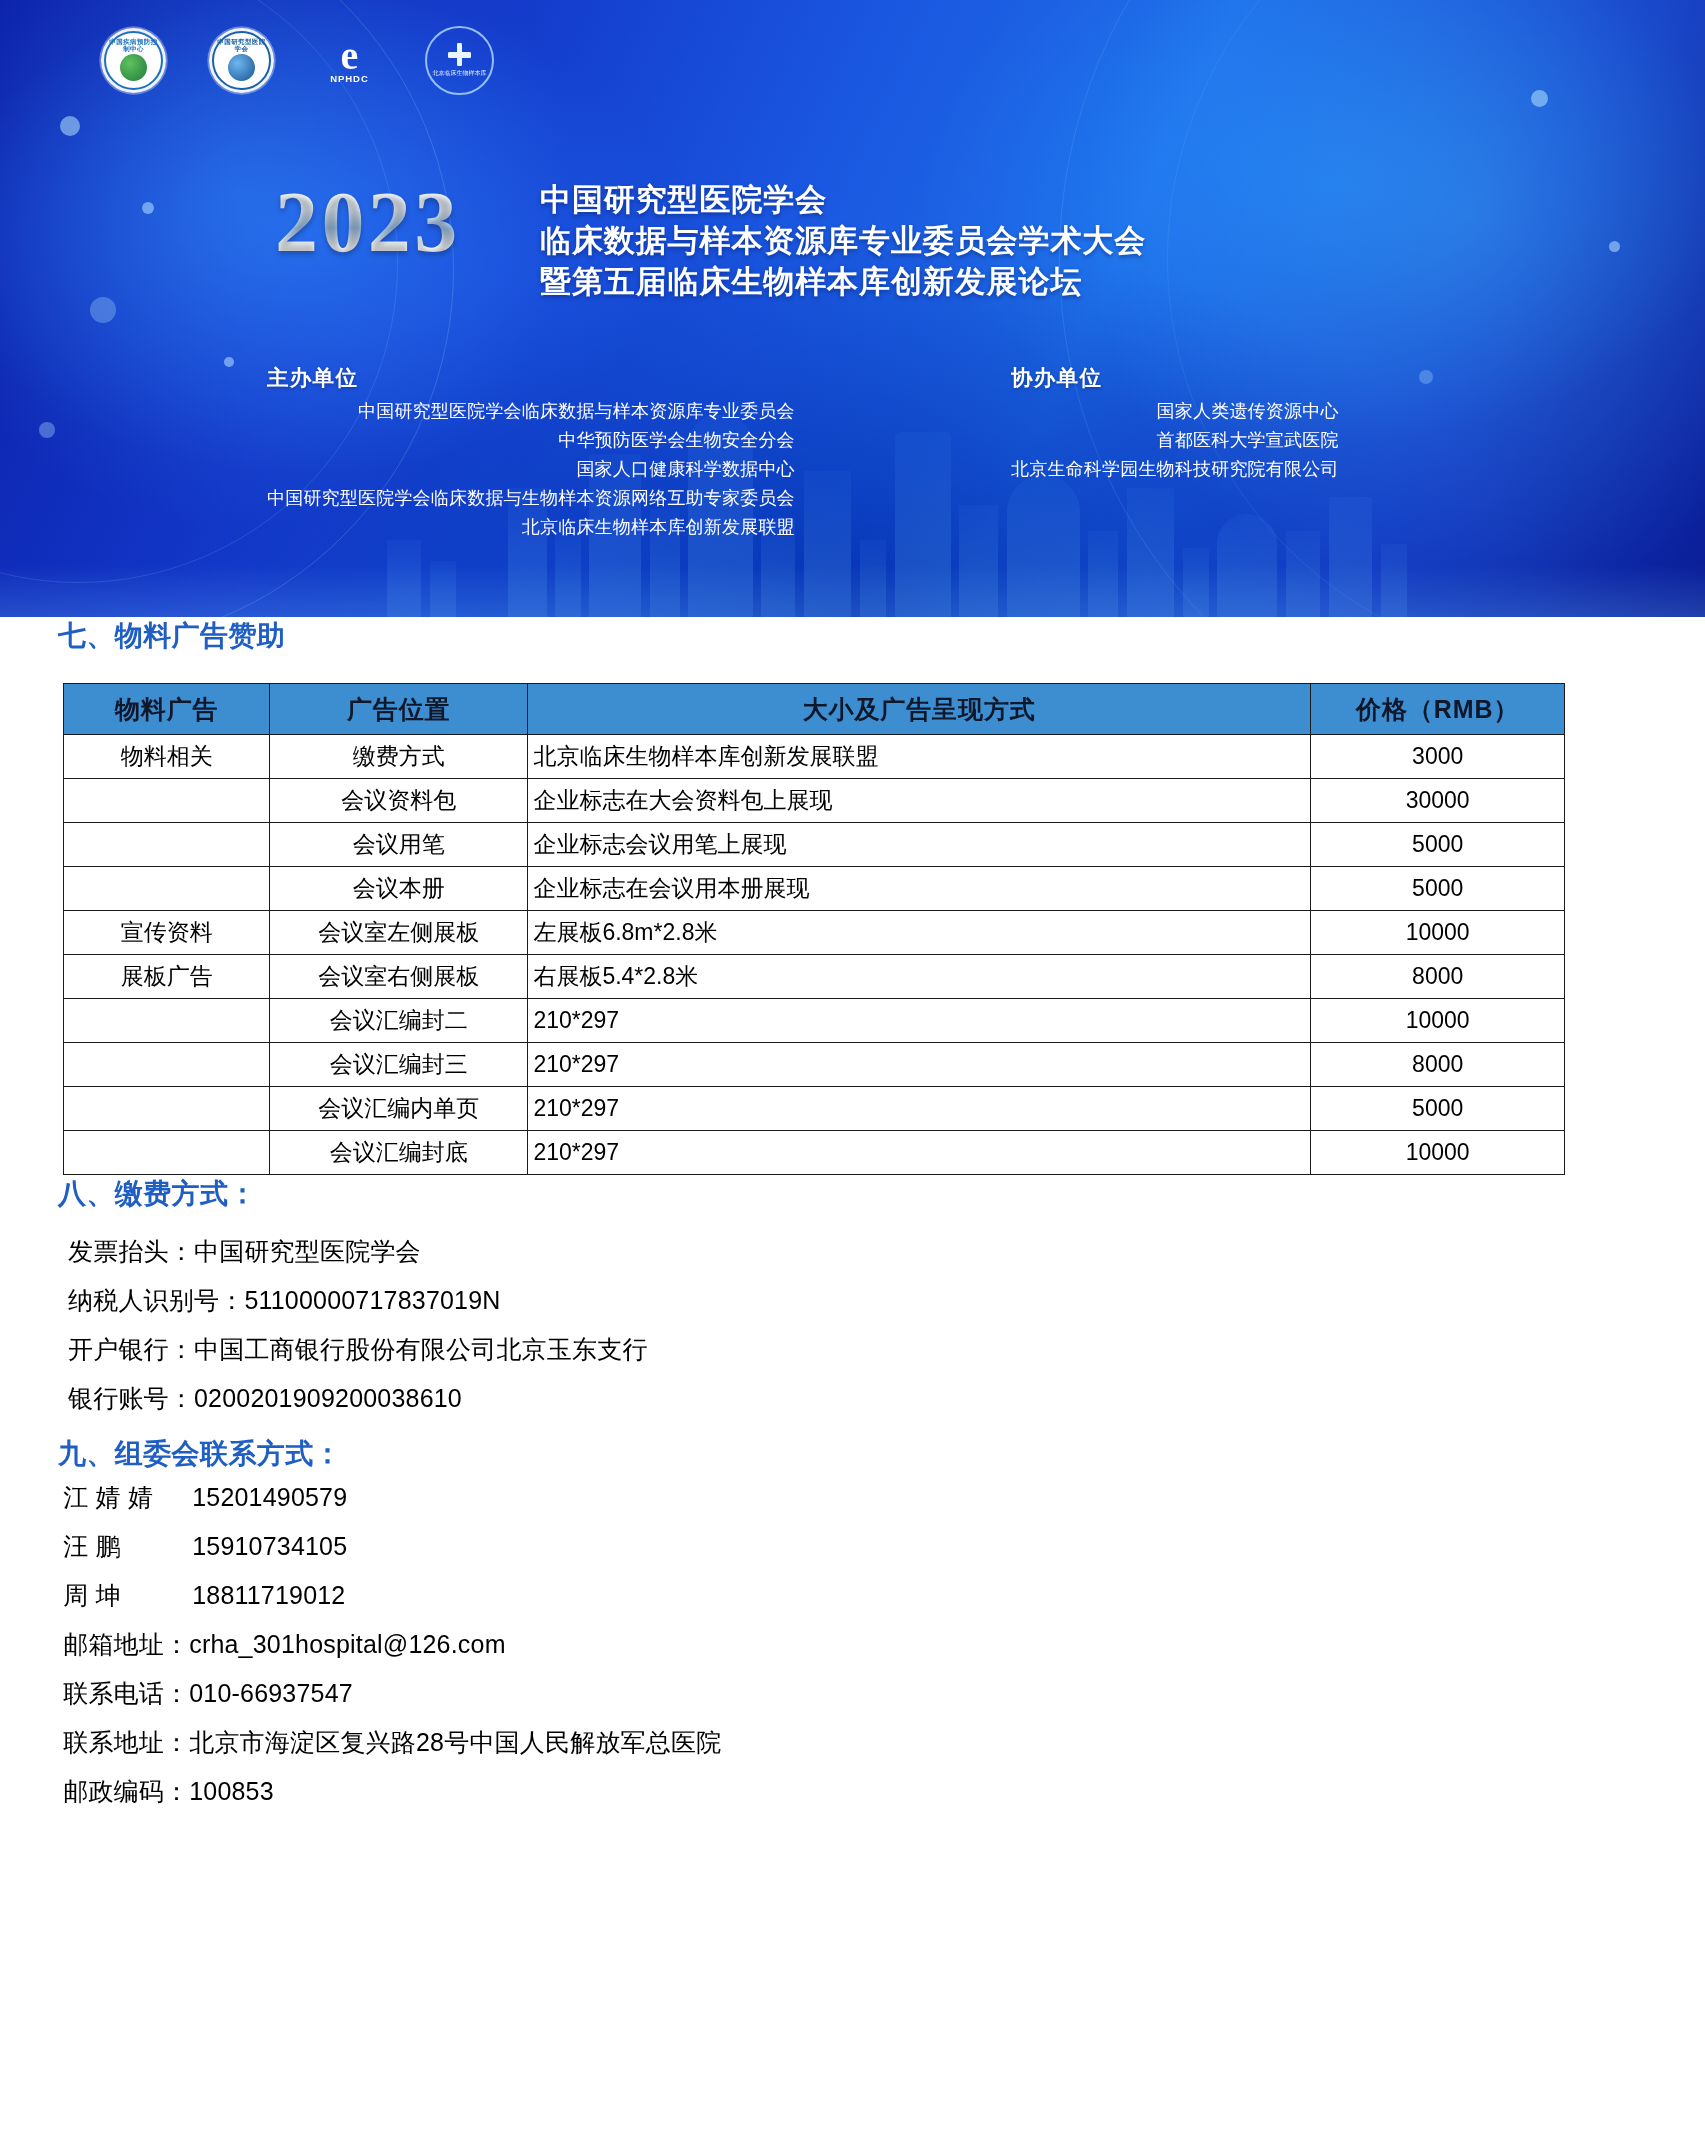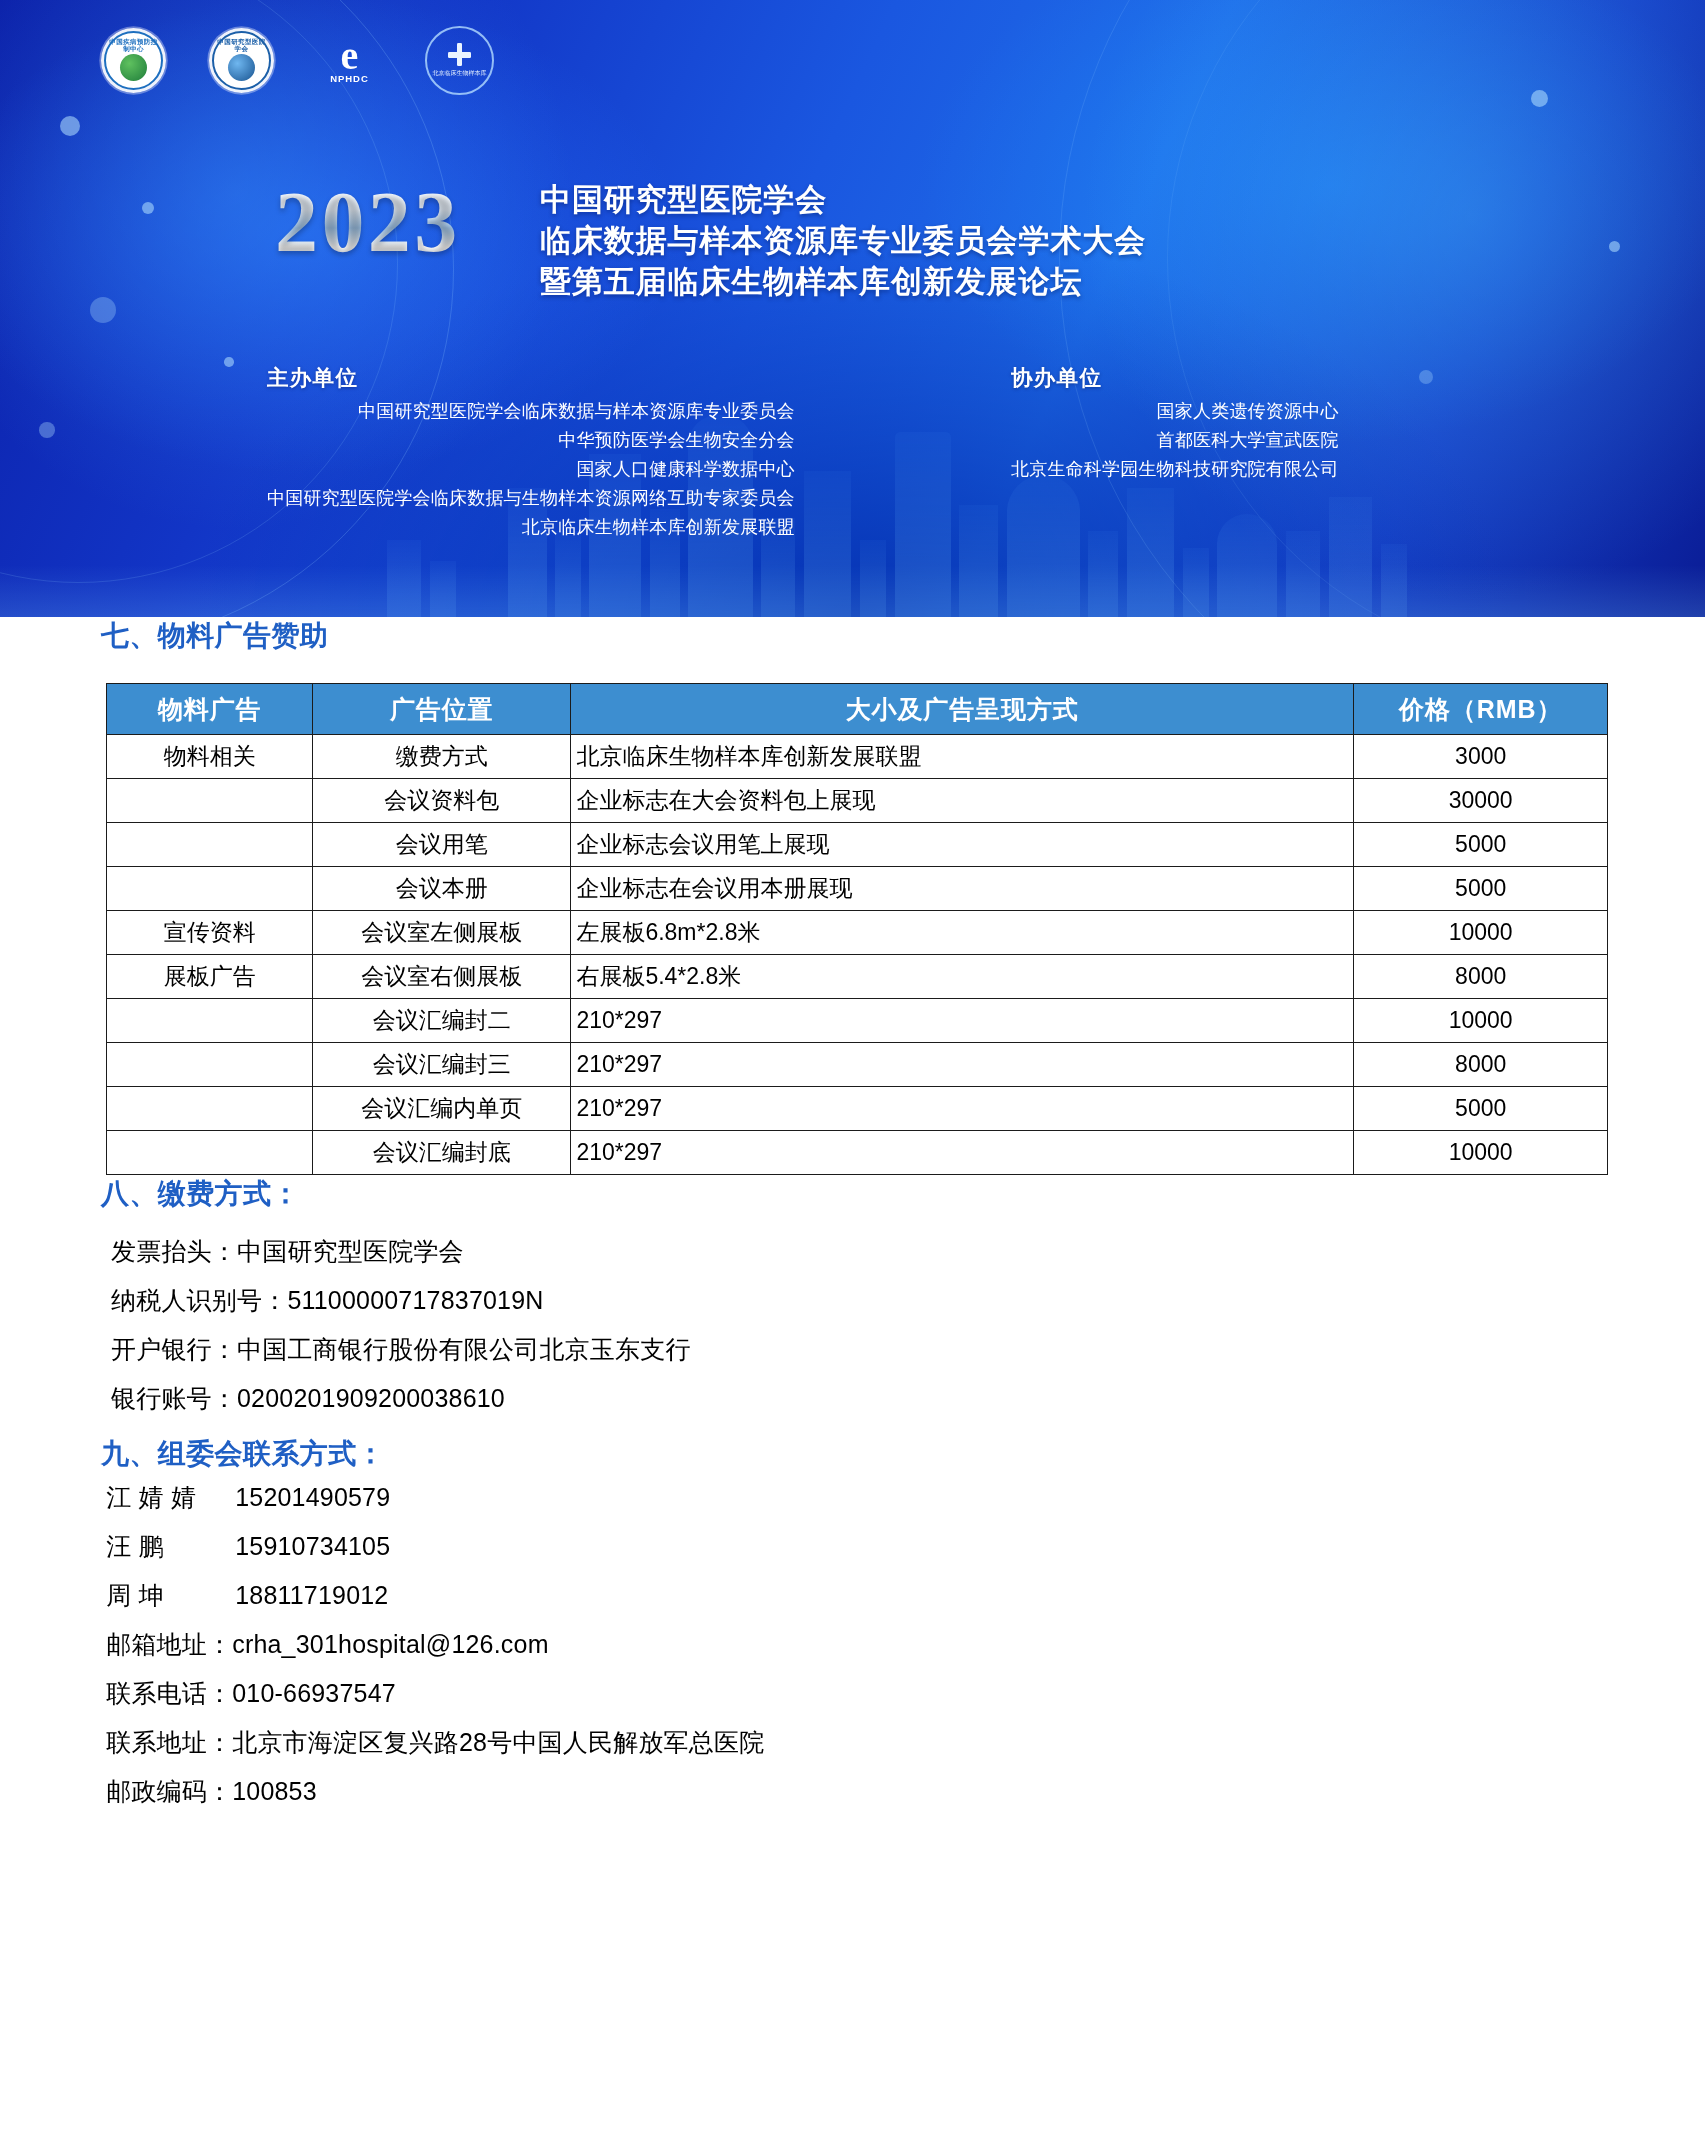--- a/index.html
+++ b/index.html
@@ -197,21 +197,21 @@
     margin: 0 0 3.4px 0;
     font-size: 18px;
     line-height: 1.42;
     letter-spacing: 0.2px;
     text-align: right;
   }
 
   
   .content {
     position: relative;
-    padding: 0 101px;
+    padding: 0 58px;
     box-sizing: border-box;
     width: 1663px;
   }
   h2.section {
     color: #1f5fc4;
     font-size: 28px;
     font-weight: bold;
     letter-spacing: 0.4px;
     margin: 0;
   }
@@ -221,21 +221,21 @@
 
   table.sponsor {
     border-collapse: collapse;
     margin-top: 28px;
     margin-left: 5.2px;
     width: 1501px;
     table-layout: fixed;
   }
   table.sponsor th {
     background: #3d8ed0;
-    color: #ffffff;
+    color: #0f172a;
     font-size: 25px;
     font-weight: bold;
     height: 48px;
     border: 1.3px solid #1b1b1b;
     letter-spacing: 0.9px;
   }
   table.sponsor td {
     border: 1.3px solid #1b1b1b;
     font-size: 23px;
     height: 43px;

